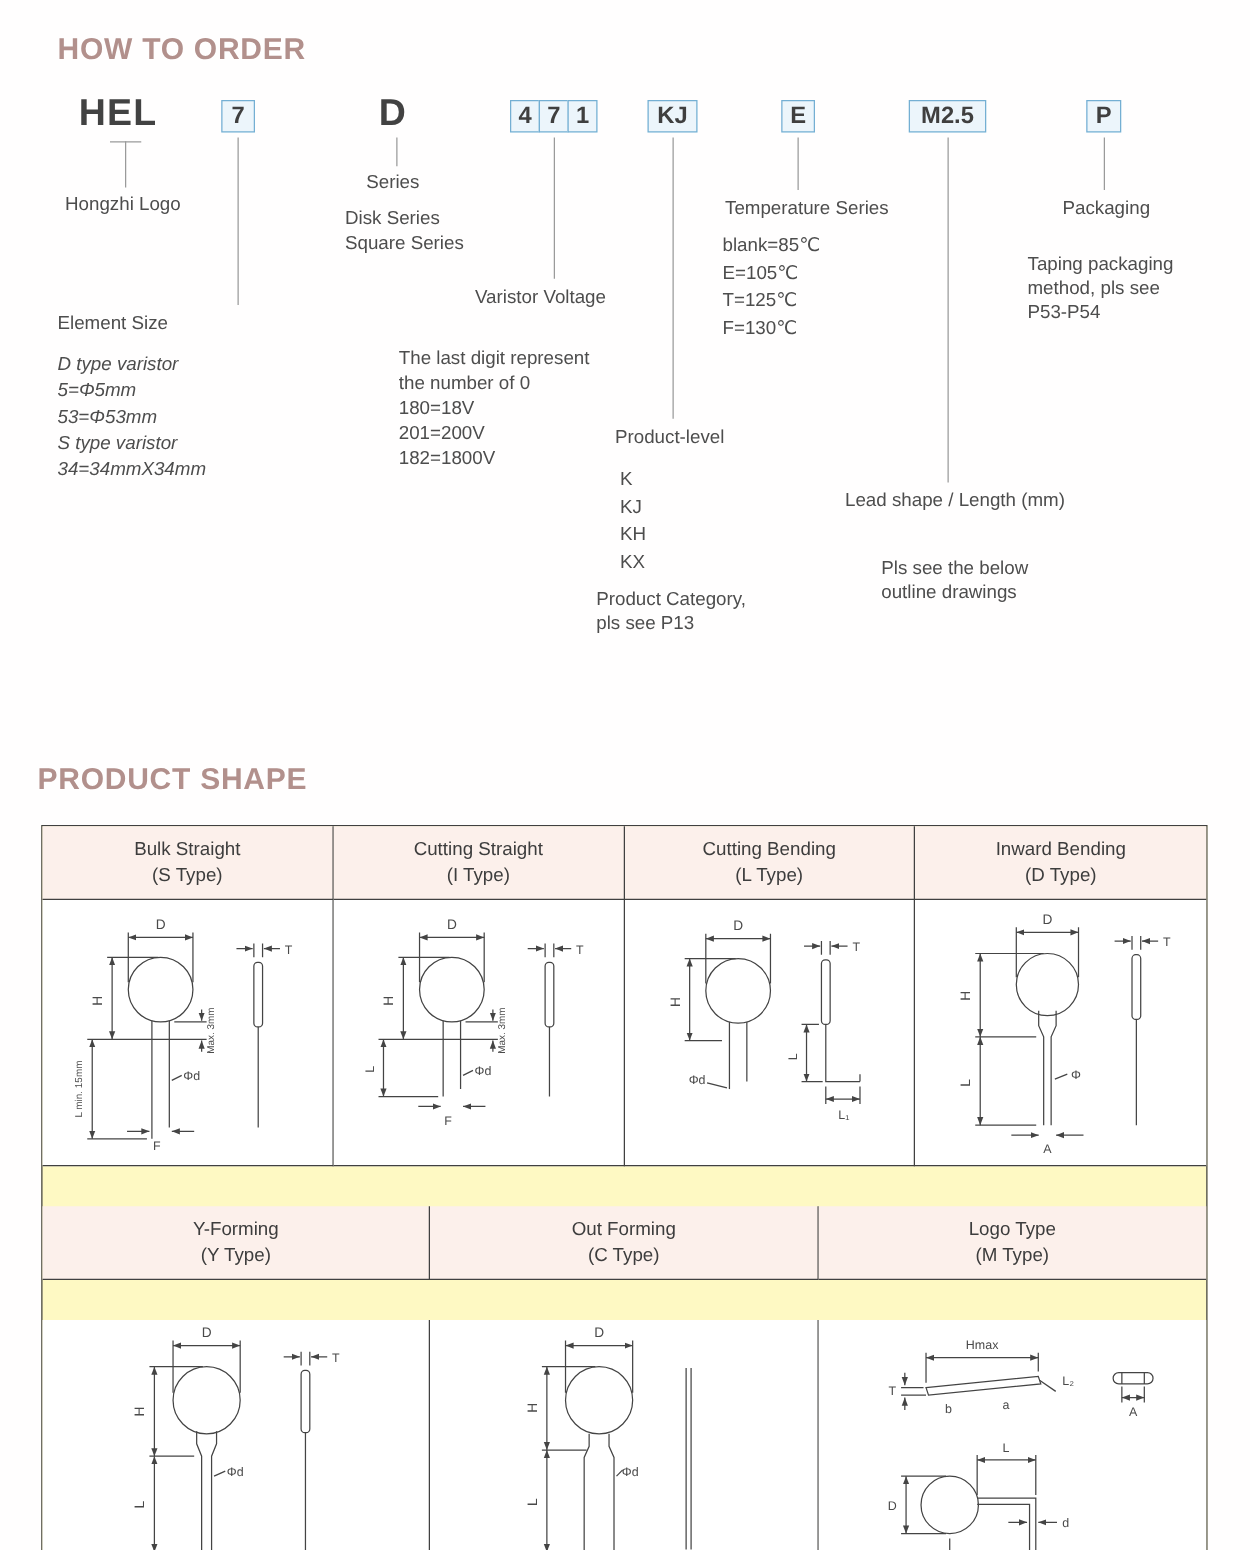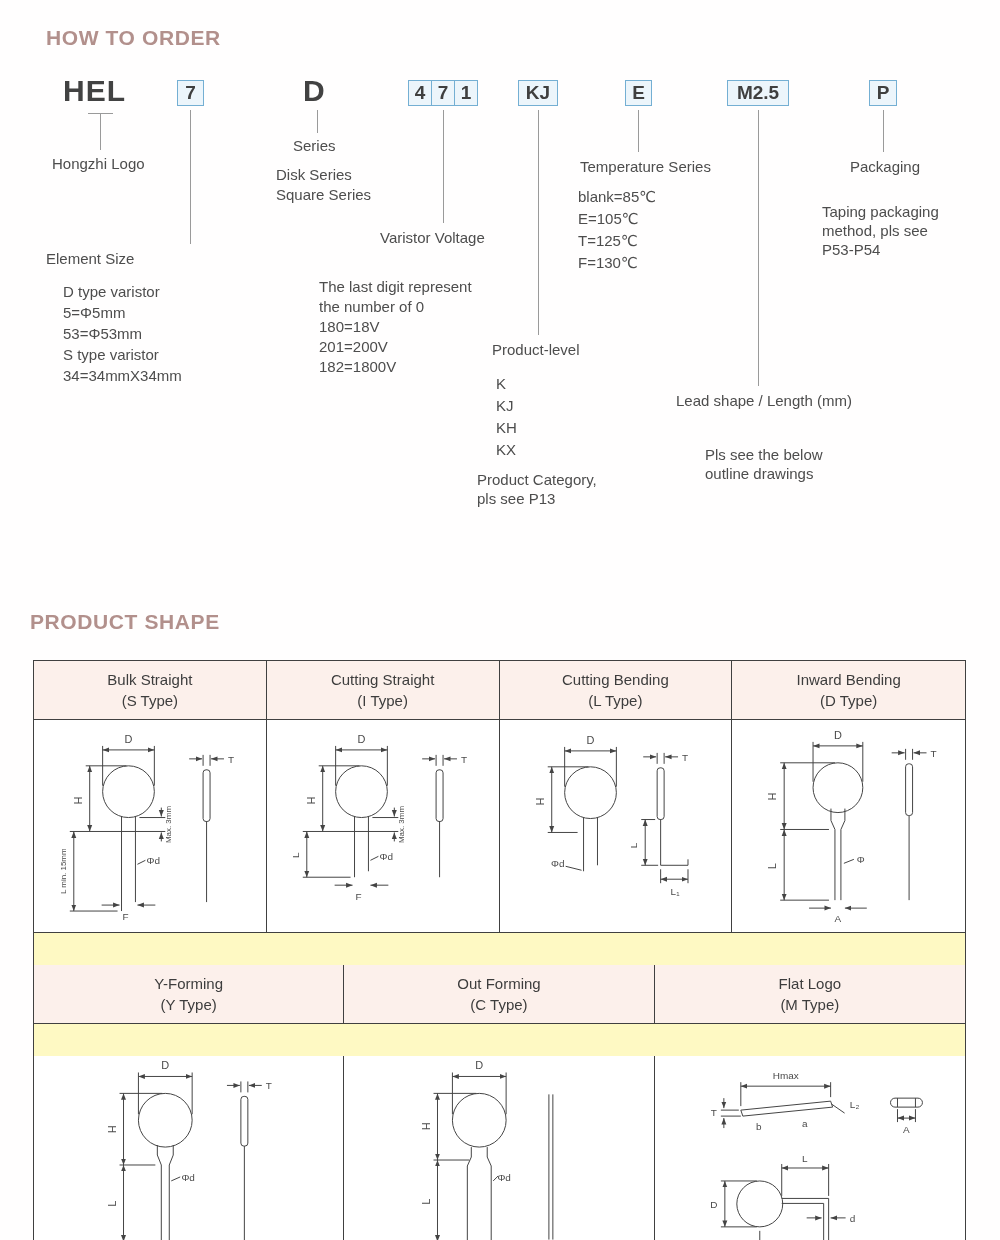--- a/index.html
+++ b/index.html
@@ -1,20 +1,20 @@
 <!DOCTYPE html>
 <html><head>
 <meta charset="utf-8">
 <style>
   * { margin:0; padding:0; box-sizing:border-box; }
   html,body { background:#fff; }
   body { font-family:"Liberation Sans","DejaVu Sans",sans-serif; }
   .page { position:relative; width:1000px; height:1240px; background:#fffefe; overflow:hidden; color:#4d4d4d; }
   .abs { position:absolute; }
-  .sec-title { font-size:21px; font-weight:bold; color:#b2908c; letter-spacing:0.6px; }
+  .sec-title { font-size:24px; font-weight:bold; color:#b2908c; letter-spacing:0.6px; }
   .code-text { font-size:30px; font-weight:bold; color:#424242; letter-spacing:1px; }
   .code-box { position:absolute; border:1px solid #74afd3; background:#ecf5fb; color:#3f3f3f;
               font-size:19px; font-weight:bold; text-align:center; height:26px; line-height:24px; }
   .digits { position:absolute; display:flex; }
   .digits .dig { position:static; width:24px; border:1px solid #74afd3; background:#ecf5fb; color:#3f3f3f;
                  font-size:19px; font-weight:bold; text-align:center; height:26px; line-height:24px; }
   .digits .dig + .dig { margin-left:-1px; }
   .vline { position:absolute; width:1px; background:#9a9a9a; }
   .hline { position:absolute; height:1px; background:#9a9a9a; }
   .lbl { position:absolute; font-size:15px; color:#4d4d4d; white-space:nowrap; }
@@ -80,21 +80,21 @@
     </div>
 
     <div class="lbl" style="left:850px;top:158px;">Packaging</div>
     <div class="lbl" style="left:822px;top:202px;line-height:19px;">
       <div>Taping packaging</div>
       <div>method, pls see</div>
       <div>P53-P54</div>
     </div>
 
     <div class="lbl" style="left:46px;top:250px;">Element Size</div>
-    <div class="lbl" style="left:63px;top:281px;line-height:21px;">
+    <div class="lbl" style="left:46px;top:281px;line-height:21px;font-style:italic;">
       <div>D type varistor</div>
       <div>5=Φ5mm</div>
       <div>53=Φ53mm</div>
       <div>S type varistor</div>
       <div>34=34mmX34mm</div>
     </div>
 
     <div class="lbl" style="left:380px;top:229px;">Varistor Voltage</div>
     <div class="lbl" style="left:319px;top:277px;line-height:20px;">
       <div>The last digit represent</div>
@@ -332,21 +332,21 @@
       <div class="trow thead cols3">
         <div class="cell">
           <div>Y-Forming</div>
           <div>(Y Type)</div>
         </div>
         <div class="cell">
           <div>Out Forming</div>
           <div>(C Type)</div>
         </div>
         <div class="cell">
-          <div>Flat Logo</div>
+          <div>Logo Type</div>
           <div>(M Type)</div>
         </div>
       </div>
 
       <div class="trow tbody cols3 last">
 
         <div class="cell">
           <svg viewBox="0 0 311 214">
             <defs>
                 <marker id="arY" markerWidth="8" markerHeight="7" refX="6.5" refY="3" orient="auto-start-reverse" markerUnits="userSpaceOnUse">

